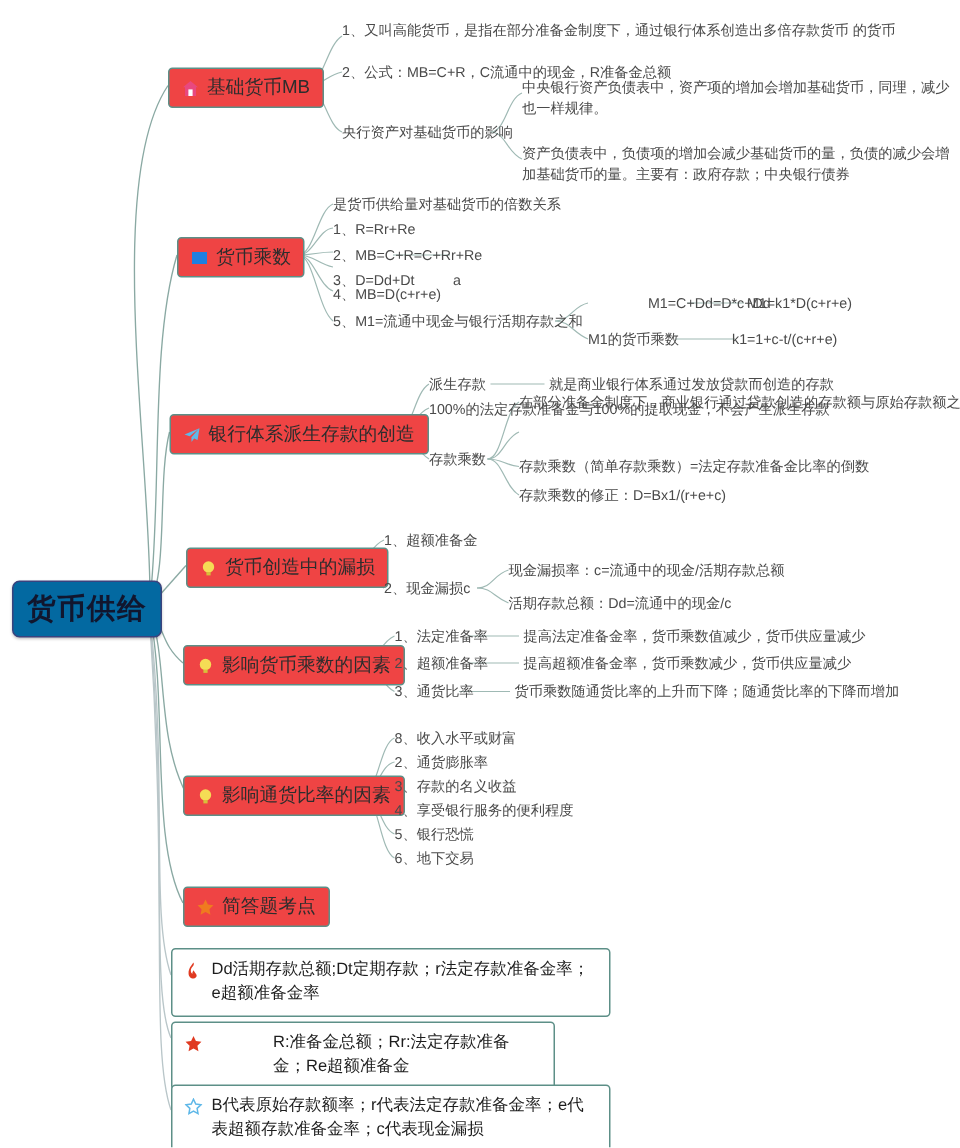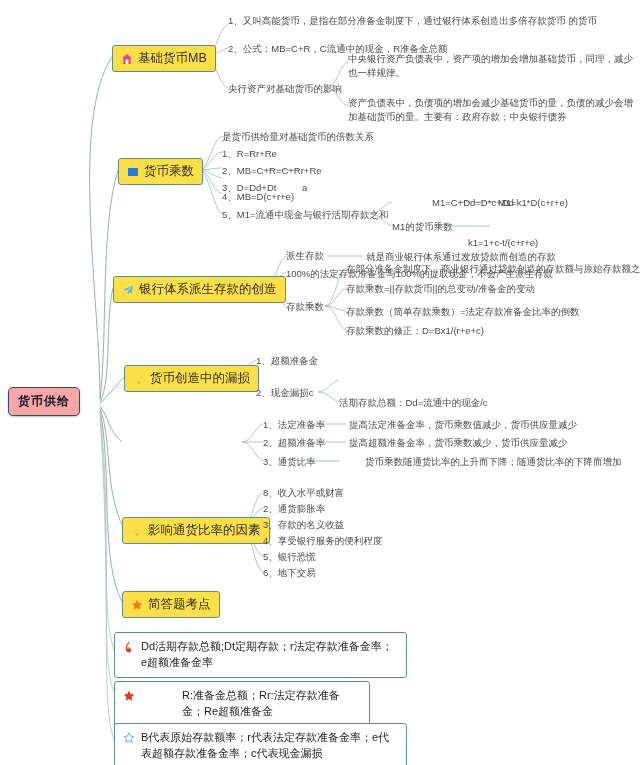--- a/index.html
+++ b/index.html
@@ -28,33 +28,33 @@
   
   .node {
     position: absolute;
     box-sizing: border-box;
     display: flex;
     align-items: center;
     gap: 5px;
     white-space: nowrap;
   }
   .root-node {
-    background: #fca5a5;
+    background: #0369a1;
     border: 1px solid #39437e;
     border-radius: 5px;
     color: #11162e;
     font-weight: bold;
-    font-size: 12px;
+    font-size: 19px;
     letter-spacing: 1px;
     padding: 5px 9px;
     box-shadow: 0 1px 2px rgba(0,0,0,.25);
     align-items: center;
   }
   .main-node {
-    background: #fde047;
+    background: #ef4444;
     border: 1px solid #5d8f87;
     border-radius: 3px;
     font-size: 12.5px;
     color: #2d2d2d;
     padding: 4px 8px;
   }
   .note-node {
     background: #ffffff;
     border: 1px solid #5d8f87;
     border-radius: 3px;
@@ -211,62 +211,71 @@
   <div class="leaf" style="left:222px; top:147px;">1、R=Rr+Re</div>
   <div class="leaf" style="left:222px; top:164px;">2、MB=C+R=C+Rr+Re</div>
   <div class="leaf" style="left:222px; top:181px;">3、D=Dd+Dt</div>
   <div class="leaf" style="left:302px; top:181px;">a</div>
   <div class="leaf" style="left:222px; top:190px;">4、MB=D(c+r+e)</div>
   <div class="leaf" style="left:222px; top:208px;">5、M1=流通中现金与银行活期存款之和</div>
 
   <div class="leaf" style="left:392px; top:196px;margin-left:40px;">M1=C+Dd=D*c+Dd</div>
   <div class="leaf" style="left:498px; top:196px;">M1=k1*D(c+r+e)</div>
   <div class="leaf" style="left:392px; top:220px;">M1的货币乘数</div>
-  <div class="leaf" style="left:468px; top:220px;margin-top:16px;">k1=1+c-t/(c+r+e)</div>
+  <div class="leaf" style="left:488px; top:220px;">k1=1+c-t/(c+r+e)</div>
 
   <div class="node main-node" style="left:113px; top:276px;">
     <span class="ico">
       <svg width="12" height="12" viewBox="0 0 12 12">
           <path d="M11 1.5L1 5.6l3.4 1.2L10.4 2 5.6 7.5l.1 3.1 1.7-2.2 2.3 1z" fill="#5fb8e8"></path>
         </svg>
     </span>
     <span>银行体系派生存款的创造</span>
   </div>
 
-  <div class="leaf" style="left:286px; top:250px;font-family:Liberation Mono, monospace;">派生存款</div>
+  <div class="leaf" style="left:286px; top:250px;">派生存款</div>
   <div class="leaf" style="left:366px; top:250px;">就是商业银行体系通过发放贷款而创造的存款</div>
   <div class="leaf" style="left:286px; top:267px;">100%的法定存款准备金与100%的提取现金，不会产生派生存款</div>
   <div class="leaf" style="left:286px; top:300px;">存款乘数</div>
 
   <div class="leaf" style="left:346px; top:262px;">在部分准备金制度下，商业银行通过贷款创造的存款额与原始存款额之间的比率</div>
-  <div class="leaf" style="left:346px; top:282px;">存款乘数=||存款货币||的总变动/准备金的变动</div>
   <div class="leaf" style="left:346px; top:305px;">存款乘数（简单存款乘数）=法定存款准备金比率的倒数</div>
   <div class="leaf" style="left:346px; top:324px;">存款乘数的修正：D=Bx1/(r+e+c)</div>
 
   <div class="node main-node" style="left:124px; top:365px;">
     <span class="ico">
       <svg width="12" height="12" viewBox="0 0 12 12">
           <circle cx="6" cy="5" r="3.8" fill="#f5dc55"></circle>
           <rect x="4.6" y="8.4" width="2.8" height="2.2" fill="#d8bf3a"></rect>
         </svg>
     </span>
     <span>货币创造中的漏损</span>
   </div>
 
   <div class="leaf" style="left:256px; top:354px;">1、超额准备金</div>
   <div class="leaf" style="left:256px; top:386px;">2、现金漏损c</div>
+  <div class="leaf" style="left:339px; top:374px;">现金漏损率：c=流通中的现金/活期存款总额</div>
   <div class="leaf" style="left:339px; top:396px;">活期存款总额：Dd=流通中的现金/c</div>
 
+  <div class="node main-node" style="left:122px; top:430px;">
+    <span class="ico">
+      <svg width="12" height="12" viewBox="0 0 12 12">
+          <circle cx="6" cy="5" r="3.8" fill="#f5dc55"></circle>
+          <rect x="4.6" y="8.4" width="2.8" height="2.2" fill="#d8bf3a"></rect>
+        </svg>
+    </span>
+    <span>影响货币乘数的因素</span>
+  </div>
 
   <div class="leaf" style="left:263px; top:418px;">1、法定准备率</div>
   <div class="leaf" style="left:349px; top:418px;">提高法定准备金率，货币乘数值减少，货币供应量减少</div>
   <div class="leaf" style="left:263px; top:436px;">2、超额准备率</div>
   <div class="leaf" style="left:349px; top:436px;">提高超额准备金率，货币乘数减少，货币供应量减少</div>
   <div class="leaf" style="left:263px; top:455px;">3、通货比率</div>
-  <div class="leaf" style="left:343px; top:455px;margin-left:22px;">货币乘数随通货比率的上升而下降；随通货比率的下降而增加</div>
+  <div class="leaf" style="left:343px; top:455px;">货币乘数随通货比率的上升而下降；随通货比率的下降而增加</div>
 
   <div class="node main-node" style="left:122px; top:517px;">
     <span class="ico">
       <svg width="12" height="12" viewBox="0 0 12 12">
           <circle cx="6" cy="5" r="3.8" fill="#f5dc55"></circle>
           <rect x="4.6" y="8.4" width="2.8" height="2.2" fill="#d8bf3a"></rect>
         </svg>
     </span>
     <span>影响通货比率的因素</span>
   </div>

